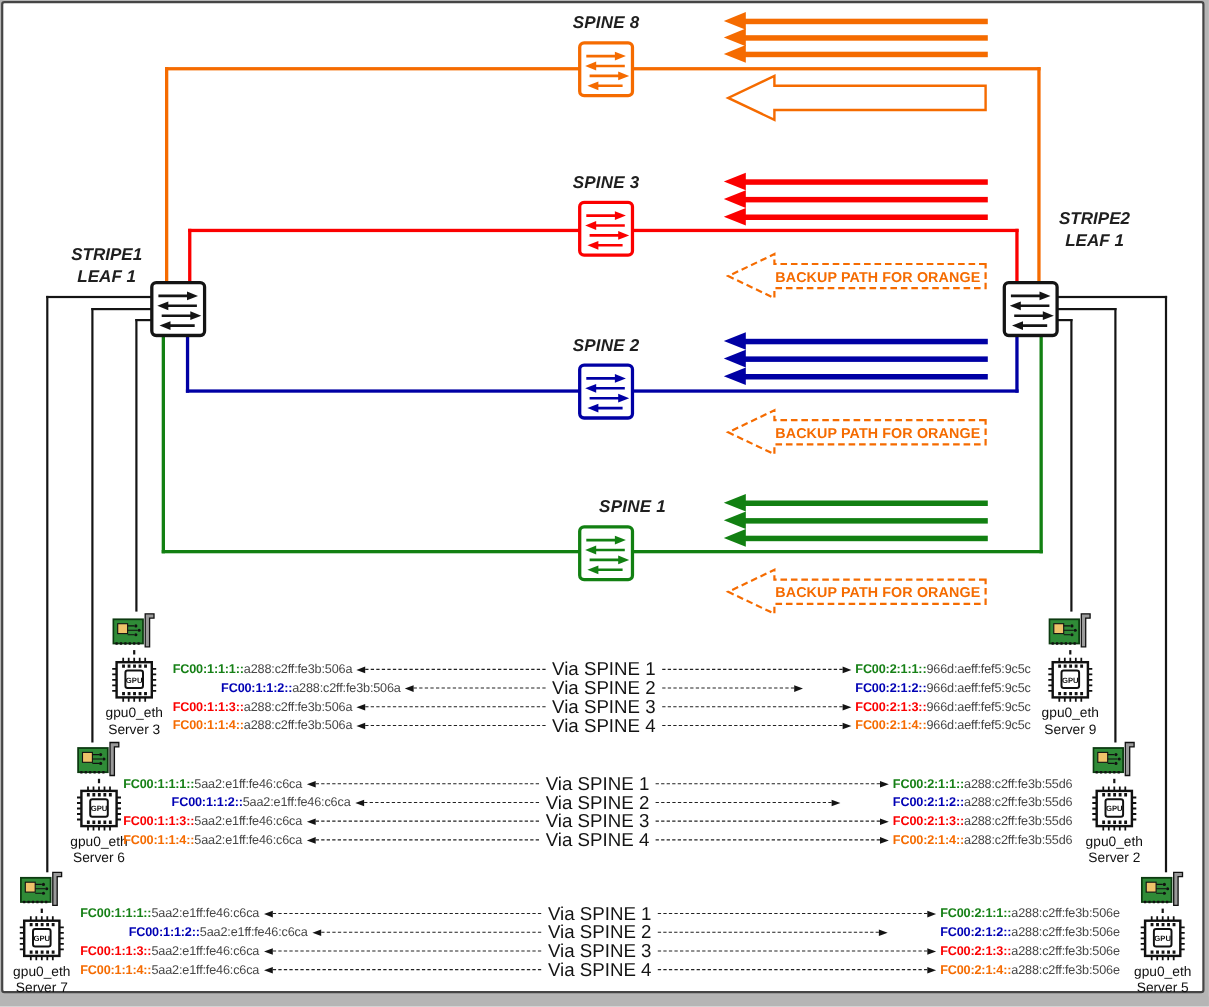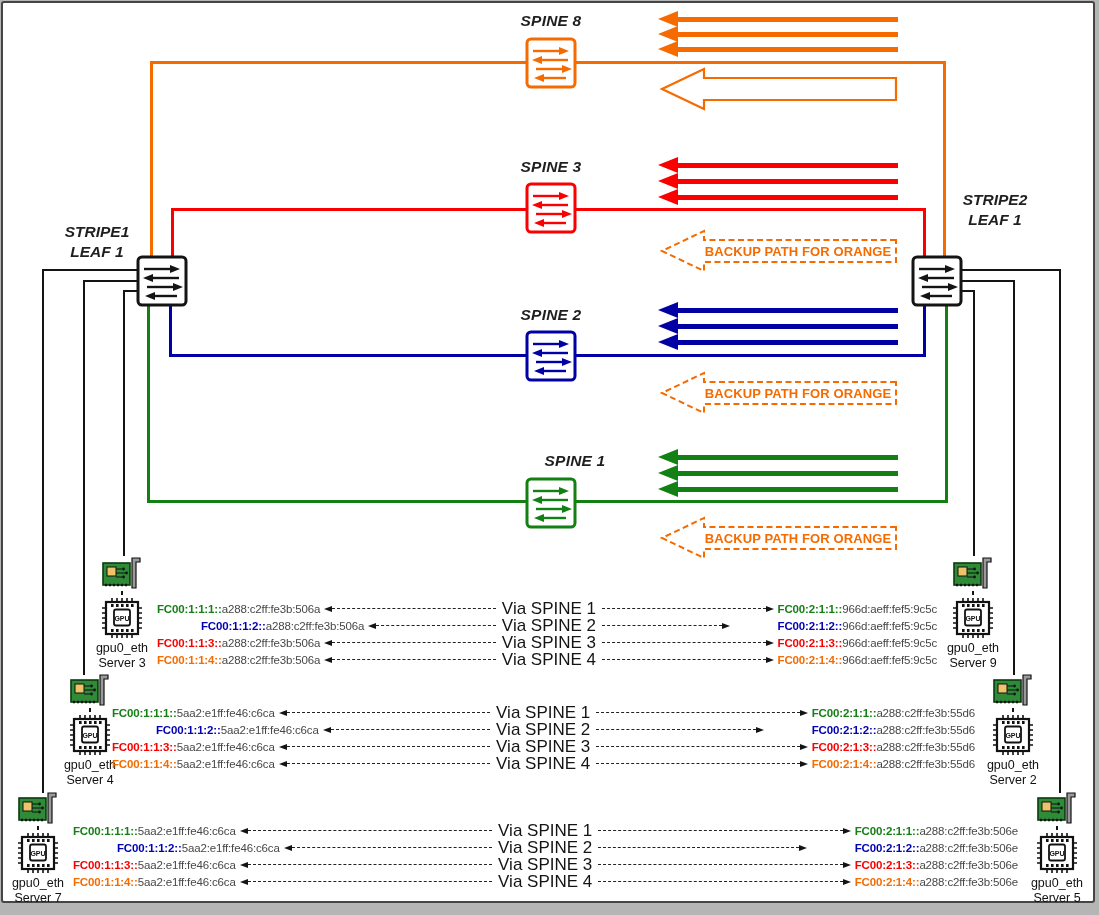--- a/index.html
+++ b/index.html
@@ -278,21 +278,21 @@
   </div>
   <div class="server" style="left:52px;top:673px">
     <svg width="40" height="36">
         <use href="#sym-nic"></use>
       </svg>
     <div class="conn"></div>
     <svg width="46" height="46">
         <use href="#sym-gpu"></use>
       </svg>
     <div class="srv-lbl">gpu0_eth</div>
-    <div class="srv-lbl">Server 4</div>
+    <div class="srv-lbl">Server 6</div>
   </div>
   <div class="server" style="left:0px;top:791px">
     <svg width="40" height="36">
         <use href="#sym-nic"></use>
       </svg>
     <div class="conn"></div>
     <svg width="46" height="46">
         <use href="#sym-gpu"></use>
       </svg>
     <div class="srv-lbl">gpu0_eth</div>

